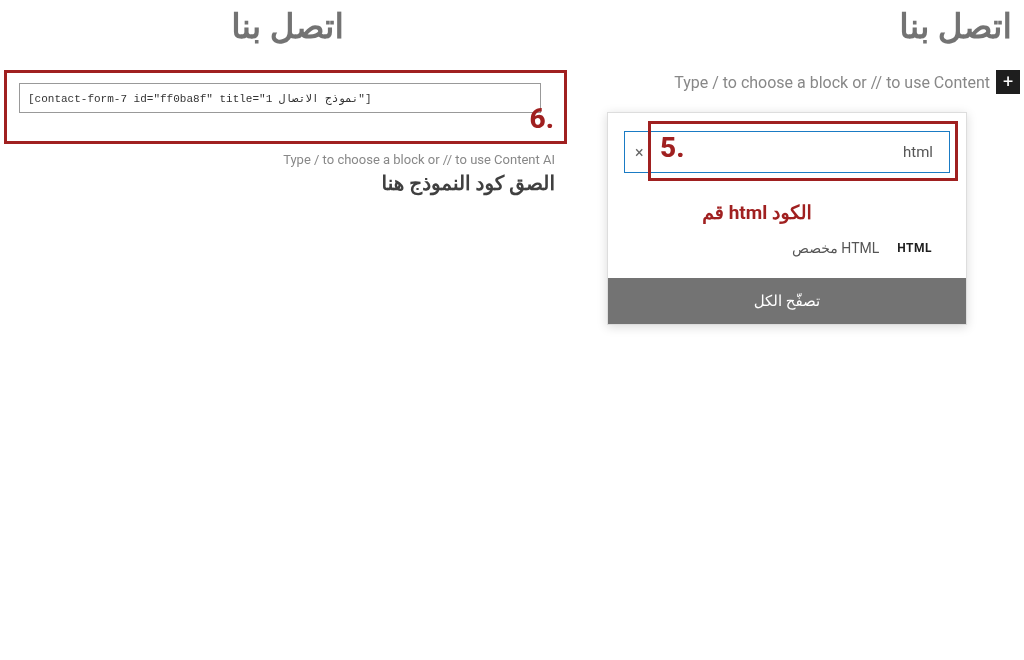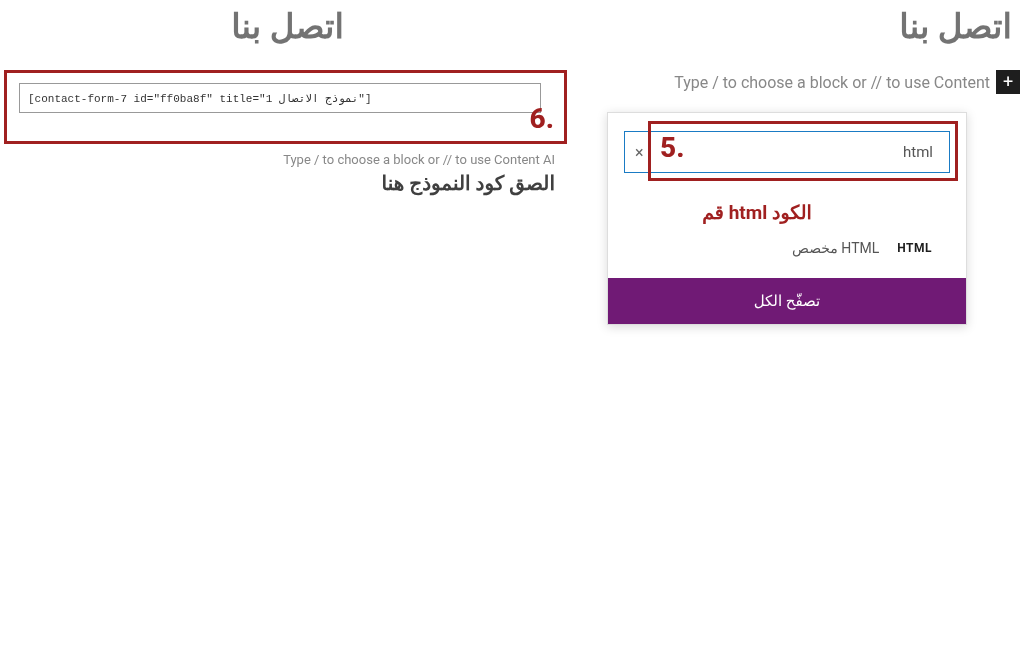--- a/index.html
+++ b/index.html
@@ -175,21 +175,21 @@
       color: #555;
       direction: rtl;
     }
     .html-icon {
       font-size: 12px;
       font-weight: 700;
       color: #1e1e1e;
       letter-spacing: 0.5px;
     }
     .browse-all {
-      background: #701a75;
+      background: #737373;
       color: #fff;
       text-align: center;
       padding: 14px 0;
       font-size: 15px;
       cursor: pointer;
     }
   </style>
 </head>
 <body>
 

